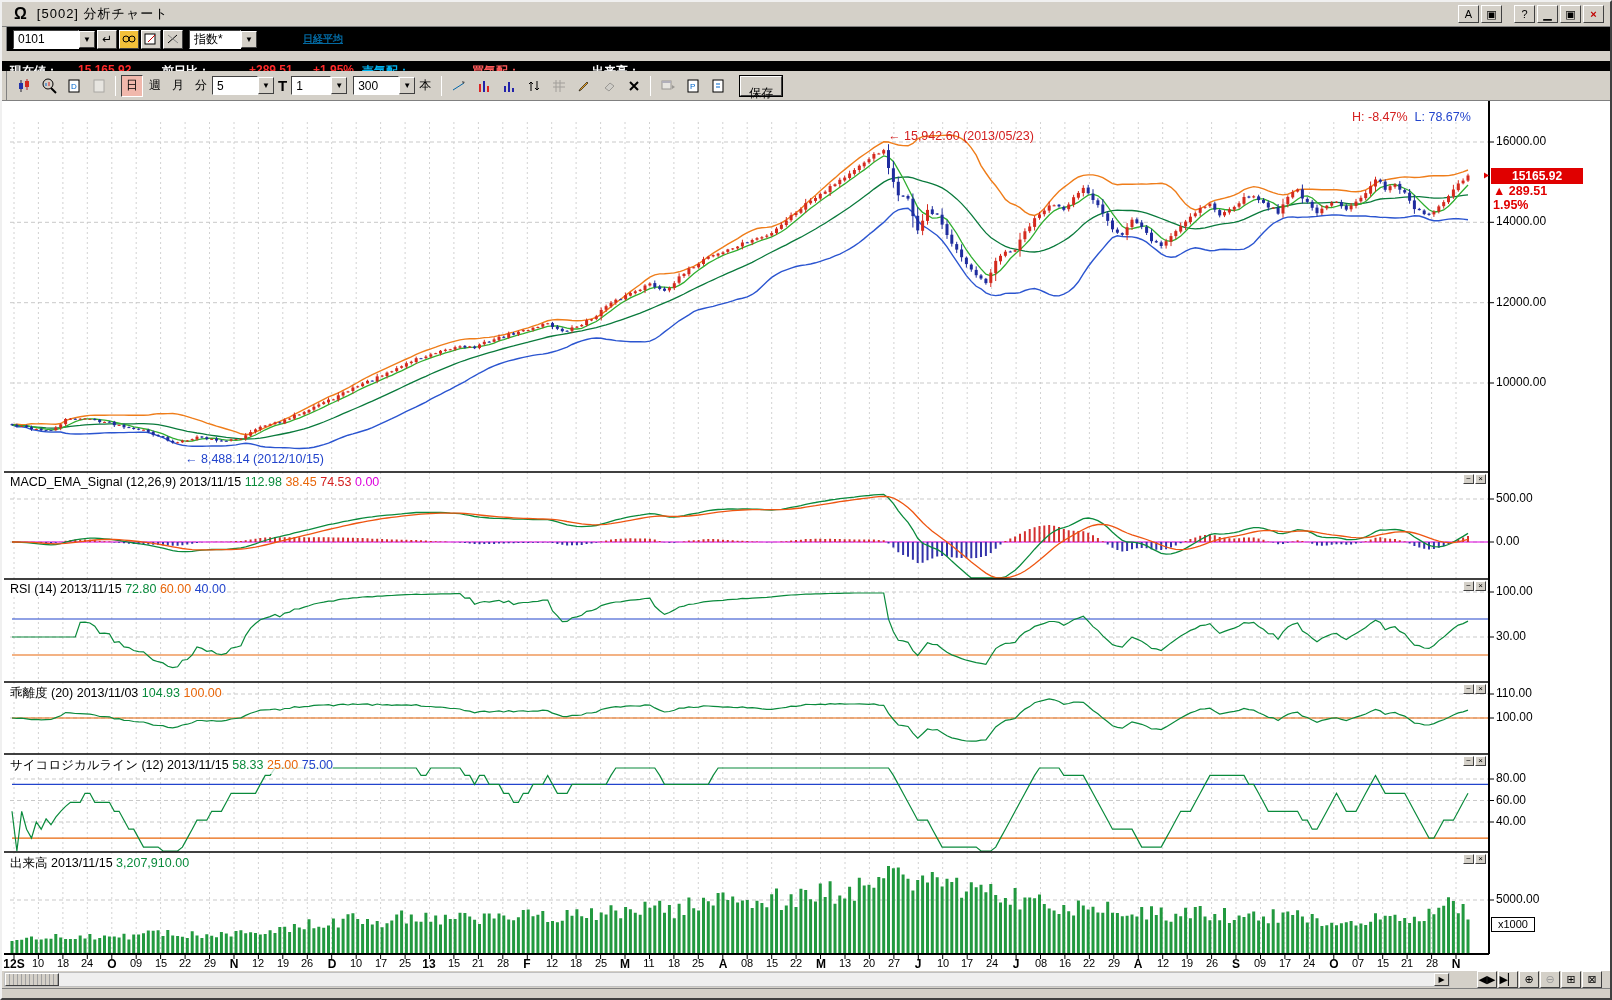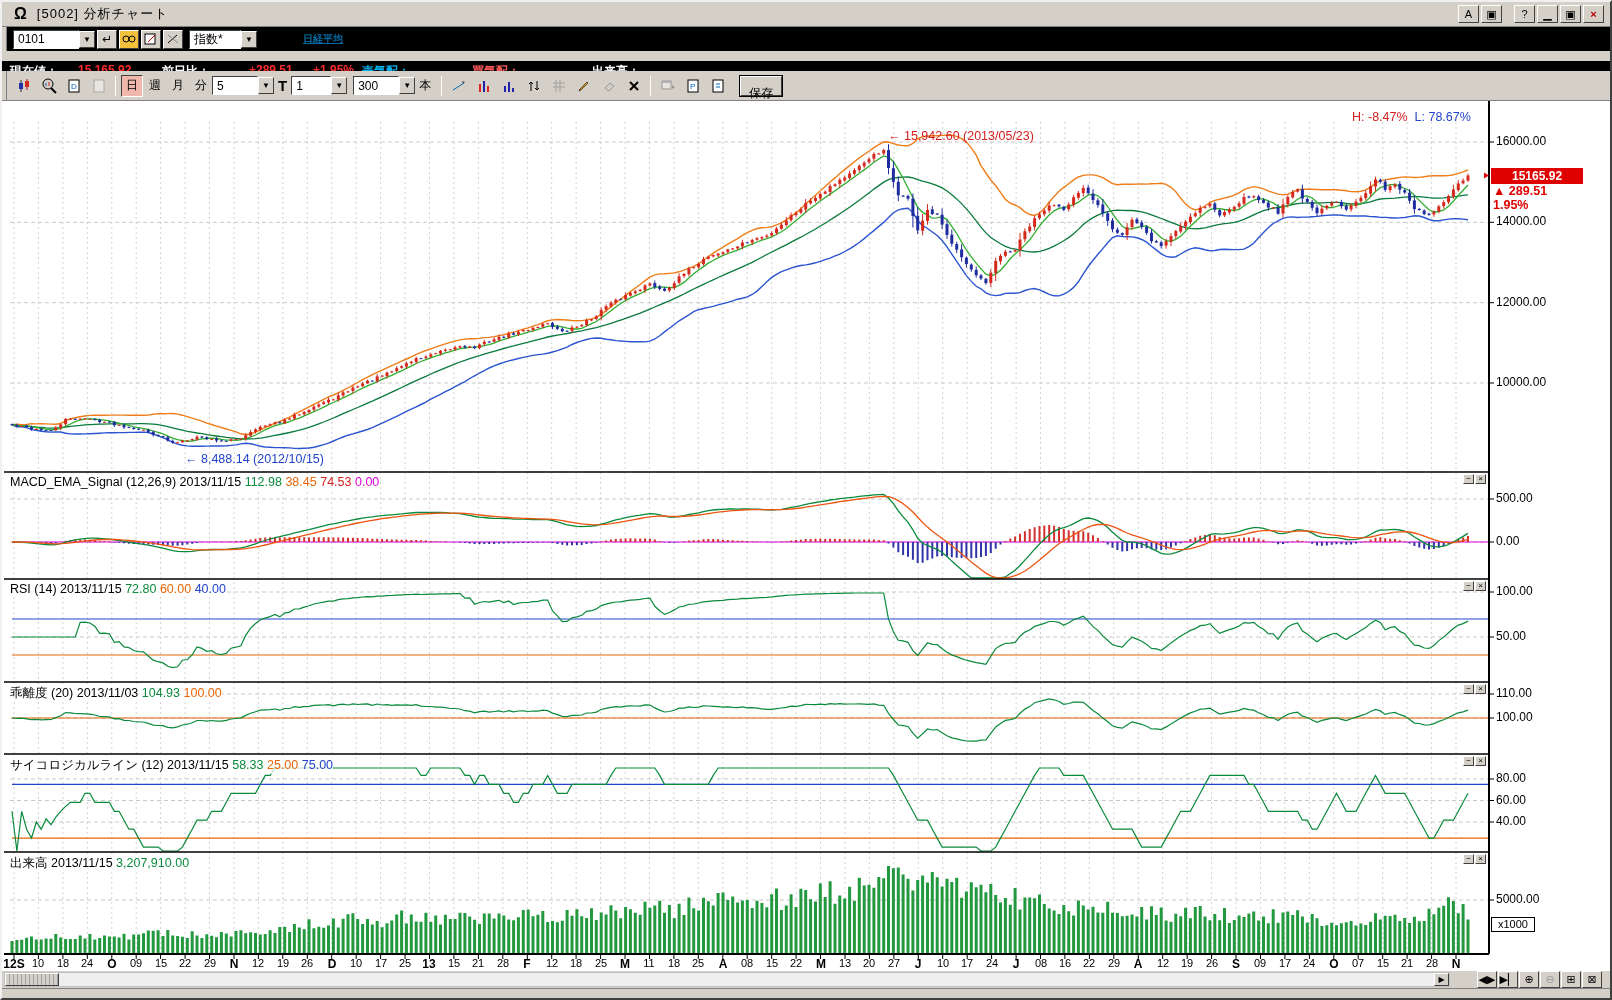--- a/index.html
+++ b/index.html
@@ -653,21 +653,21 @@
         <div class="y-label" style="left:1494px;top:113px">14000.00</div>
         <div class="y-label" style="left:1494px;top:194px">12000.00</div>
         <div class="y-label" style="left:1494px;top:274px">10000.00</div>
         <div class="panel-header" style="left:8px;top:374px"><span style="color:#000000">MACD_EMA_Signal (12,26,9) 2013/11/15 </span><span style="color:#0a8a3c">112.98 </span><span style="color:#e8660a">38.45 </span><span style="color:#d42020">74.53 </span><span style="color:#dd00dd">0.00</span></div>
         <div class="y-label" style="left:1494px;top:390px">500.00</div>
         <div class="y-label" style="left:1494px;top:433px">0.00</div>
         <div class="mini-btn" style="left:1461px;top:373px">−</div>
         <div class="mini-btn" style="left:1473px;top:373px">×</div>
         <div class="panel-header" style="left:8px;top:481px"><span style="color:#000000">RSI (14) 2013/11/15 </span><span style="color:#0a8a3c">72.80 </span><span style="color:#e8660a">60.00 </span><span style="color:#2244cc">40.00</span></div>
         <div class="y-label" style="left:1494px;top:483px">100.00</div>
-        <div class="y-label" style="left:1494px;top:528px">50.00</div>
+        <div class="y-label" style="left:1494px;top:528px">30.00</div>
         <div class="mini-btn" style="left:1461px;top:480px">−</div>
         <div class="mini-btn" style="left:1473px;top:480px">×</div>
         <div class="panel-header" style="left:8px;top:584px"><span style="color:#000000">乖離度 (20) 2013/11/03 </span><span style="color:#0a8a3c">104.93 </span><span style="color:#e8660a">100.00</span></div>
         <div class="y-label" style="left:1494px;top:585px">110.00</div>
         <div class="y-label" style="left:1494px;top:609px">100.00</div>
         <div class="mini-btn" style="left:1461px;top:583px">−</div>
         <div class="mini-btn" style="left:1473px;top:583px">×</div>
         <div class="panel-header" style="left:8px;top:656px"><span style="color:#000000">サイコロジカルライン (12) 2013/11/15 </span><span style="color:#0a8a3c">58.33 </span><span style="color:#e8660a">25.00 </span><span style="color:#2244cc">75.00</span></div>
         <div class="y-label" style="left:1494px;top:670px">80.00</div>
         <div class="y-label" style="left:1494px;top:692px">60.00</div>

